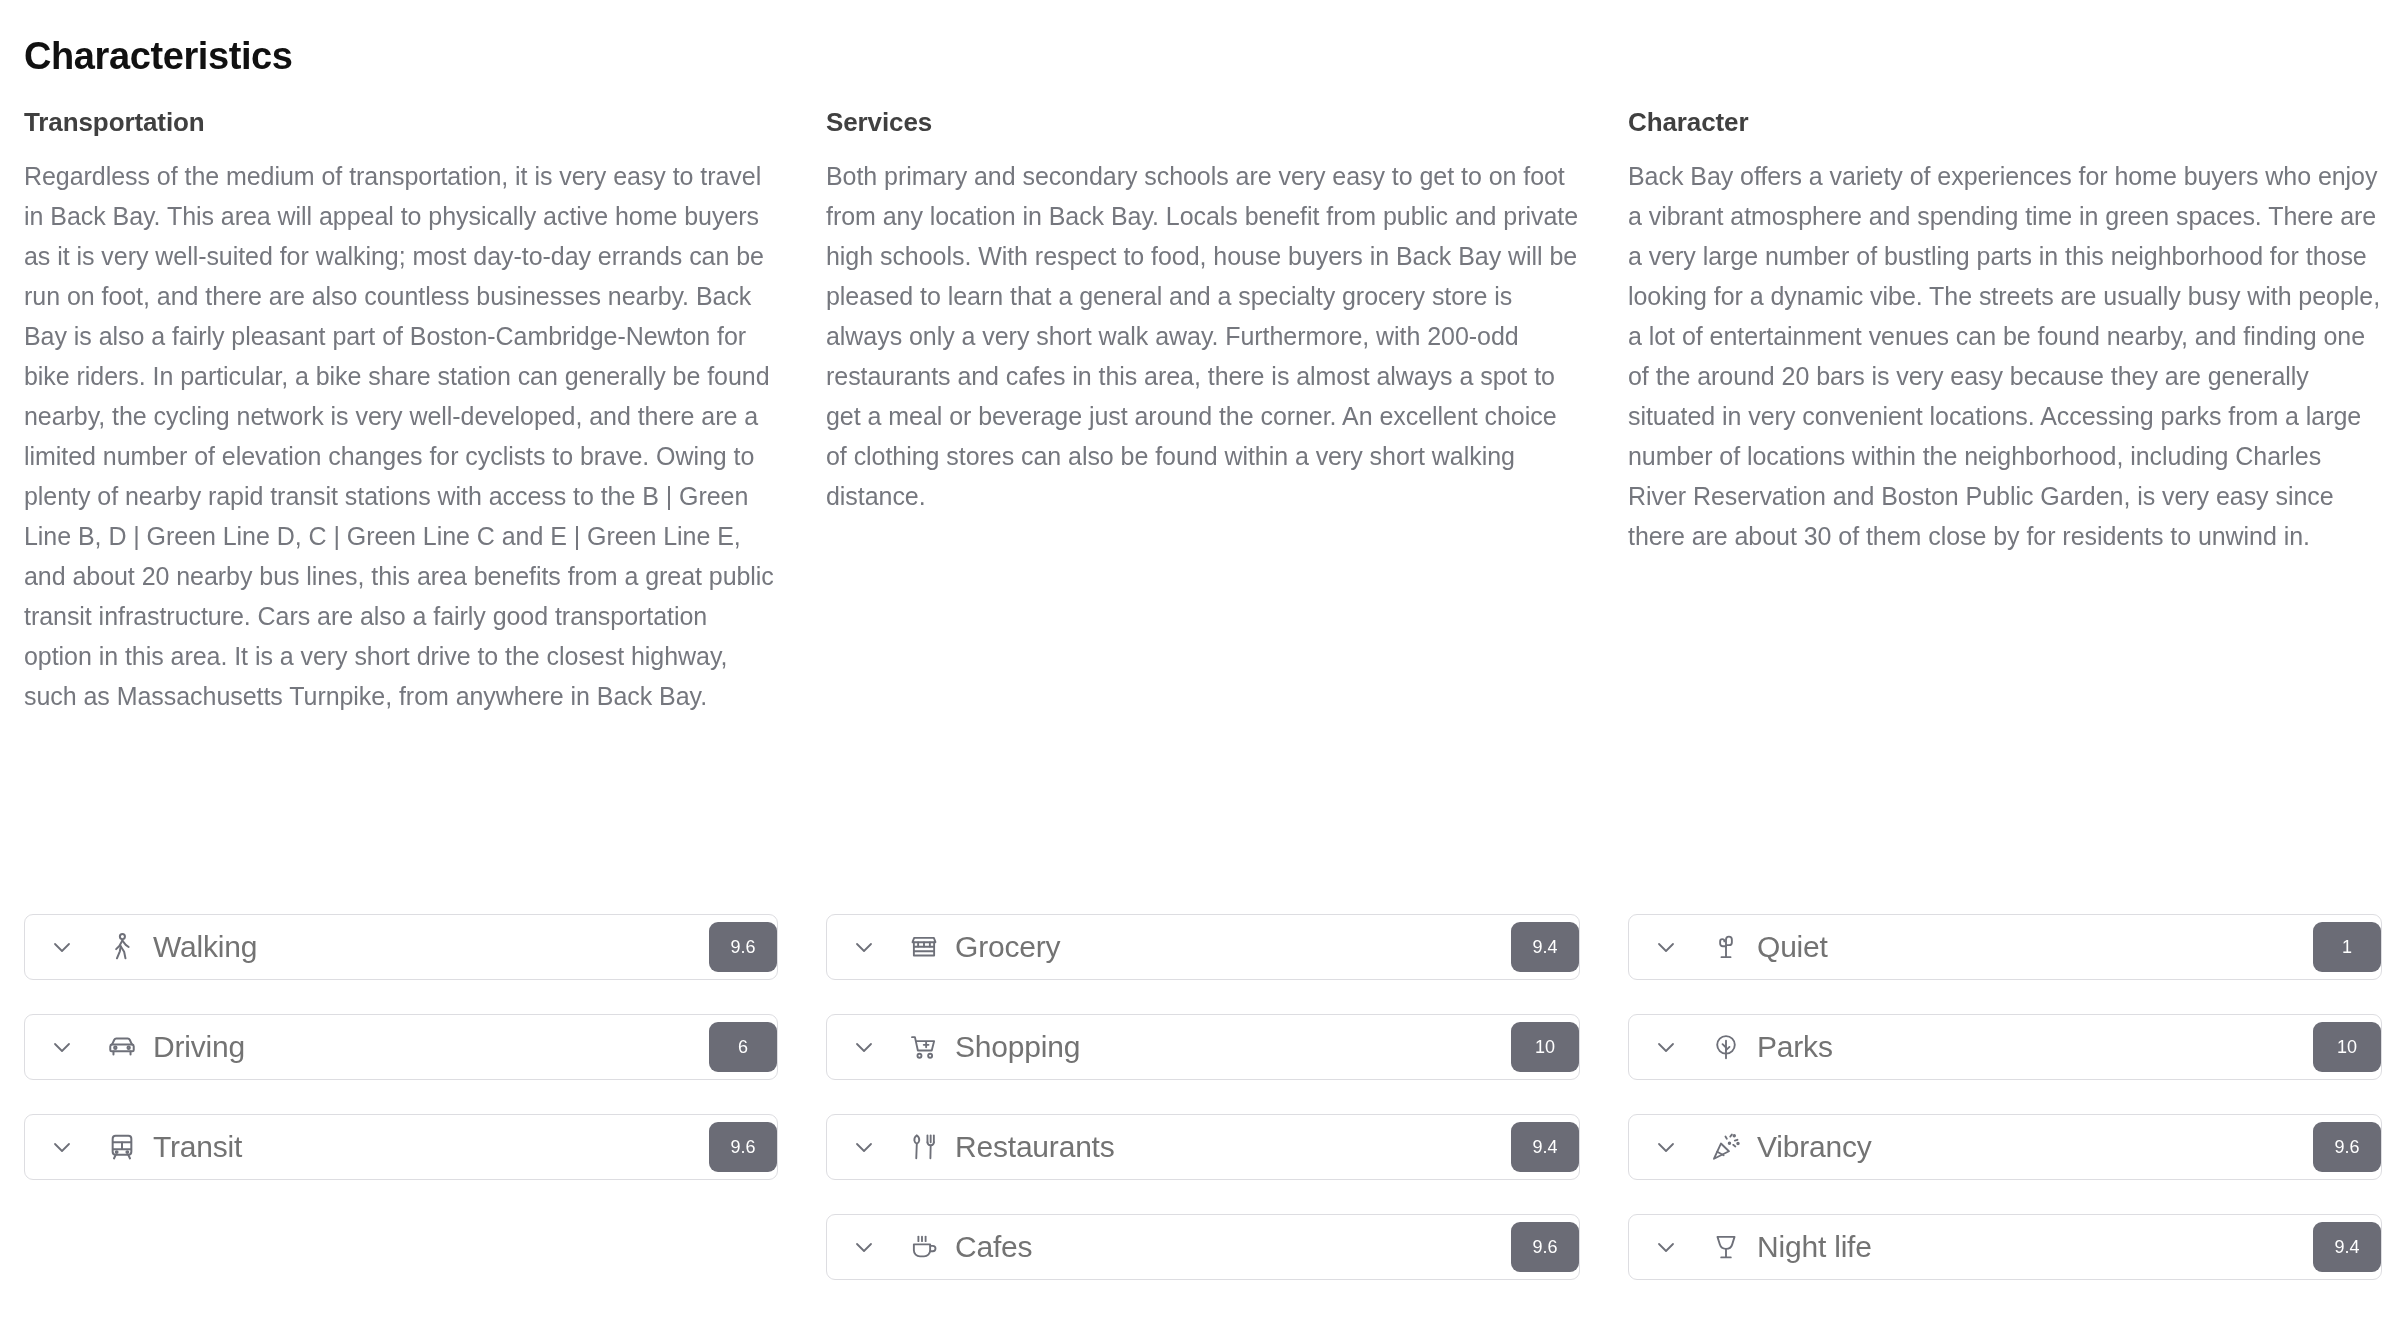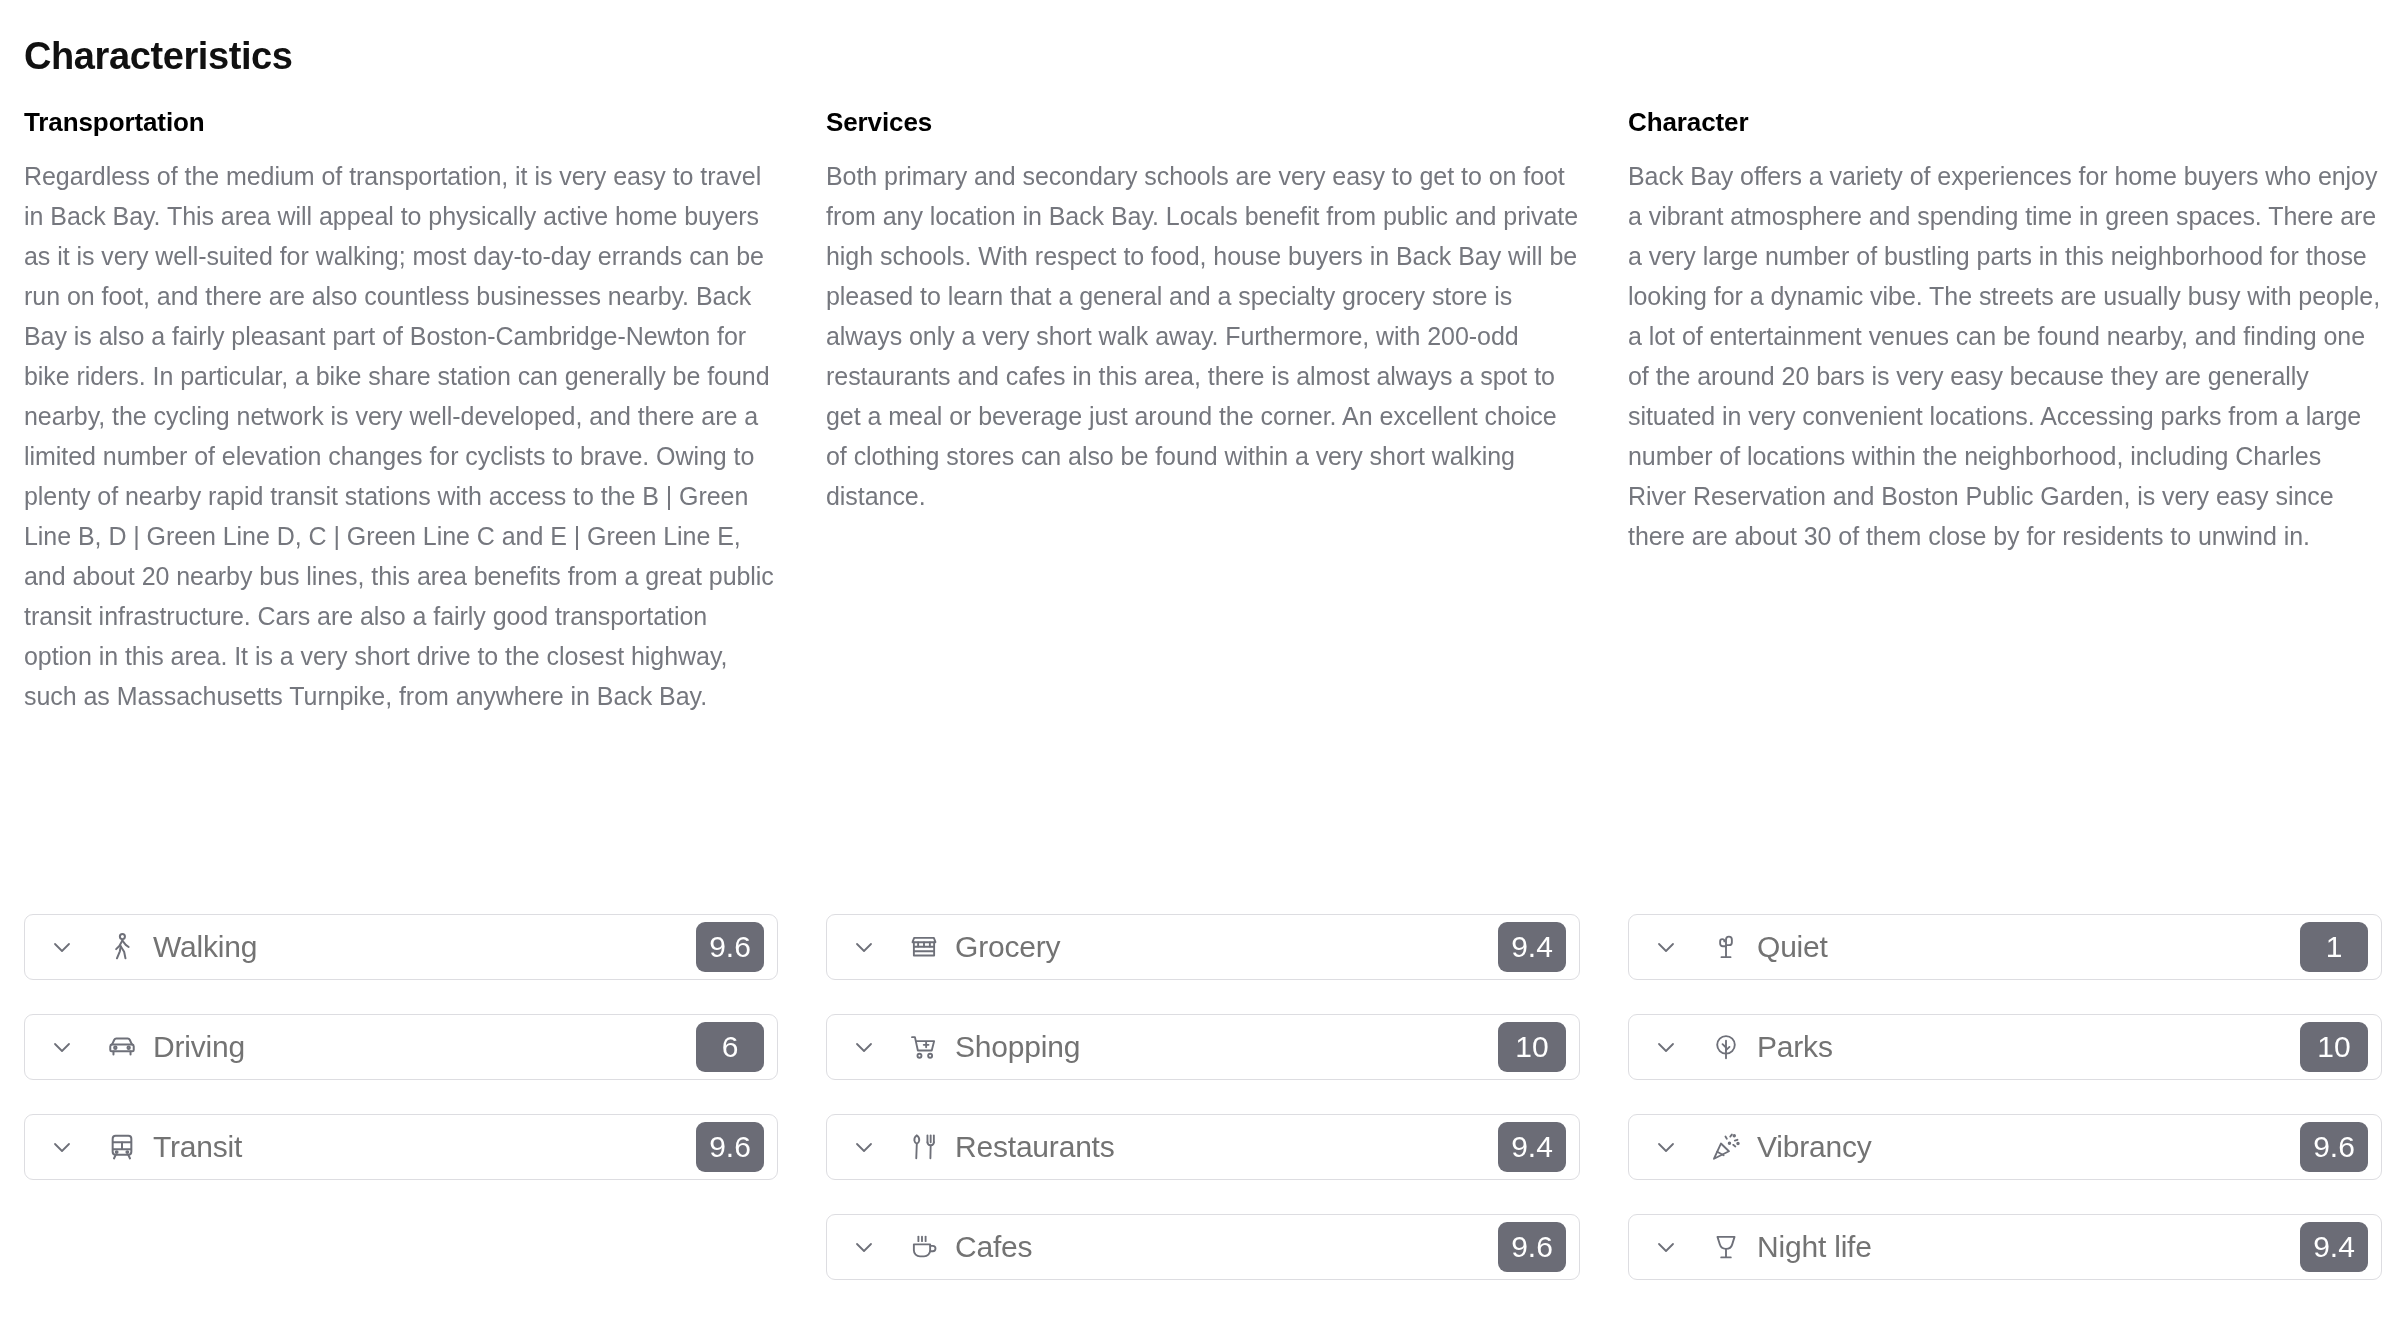--- a/index.html
+++ b/index.html
@@ -32,21 +32,21 @@
     gap: 48px;
     align-items: flex-start;
   }
   .column {
     width: 754px;
     flex: 0 0 754px;
   }
   .col-title {
     font-size: 26px;
     font-weight: bold;
-    color: #000000;
+    color: #404040;
     line-height: 32px;
     margin-bottom: 18px;
     letter-spacing: -0.1px;
   }
   .col-body {
     font-size: 25px;
     line-height: 40px;
     color: #75777e;
     letter-spacing: -0.05px;
   }
@@ -93,29 +93,29 @@
   .row-icon svg { display: block; }
   .card-label {
     font-size: 30px;
     color: #737373;
     line-height: 34px;
     letter-spacing: -0.2px;
     white-space: nowrap;
   }
   .score-badge {
     position: absolute;
-    right: 13px;
+    right: 0;
     top: 50%;
     transform: translateY(-50%);
     width: 68px;
     height: 50px;
     border-radius: 9px;
     background: #6b6c76;
     color: #ffffff;
-    font-size: 30px;
+    font-size: 18px;
     font-weight: normal;
     display: flex;
     align-items: center;
     justify-content: center;
     letter-spacing: 0px;
   }
 </style>
 </head>
 <body>
 

